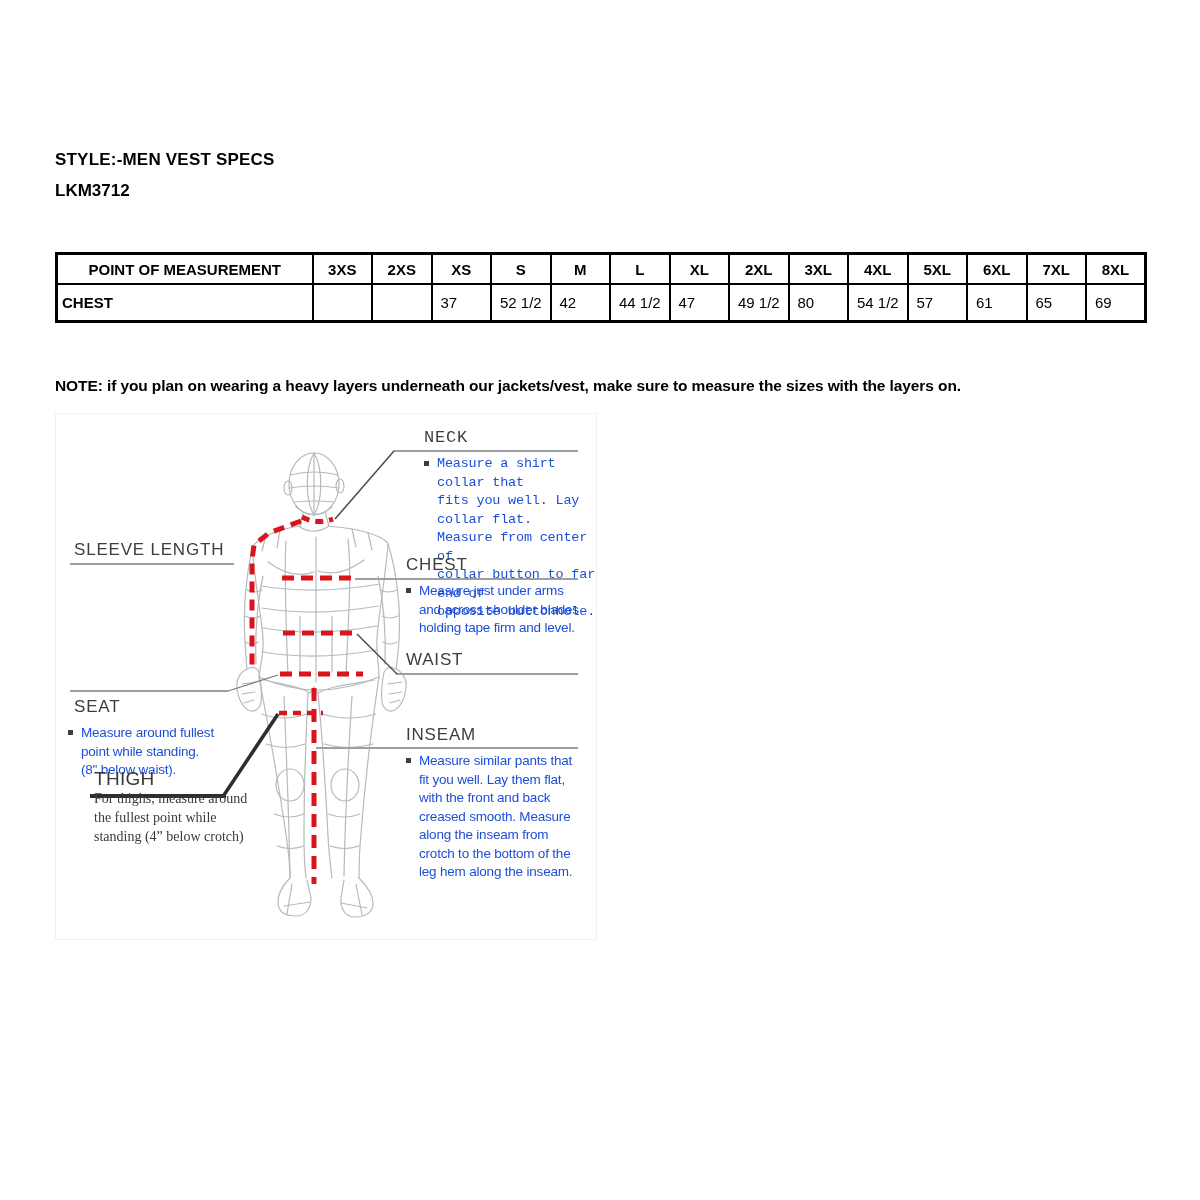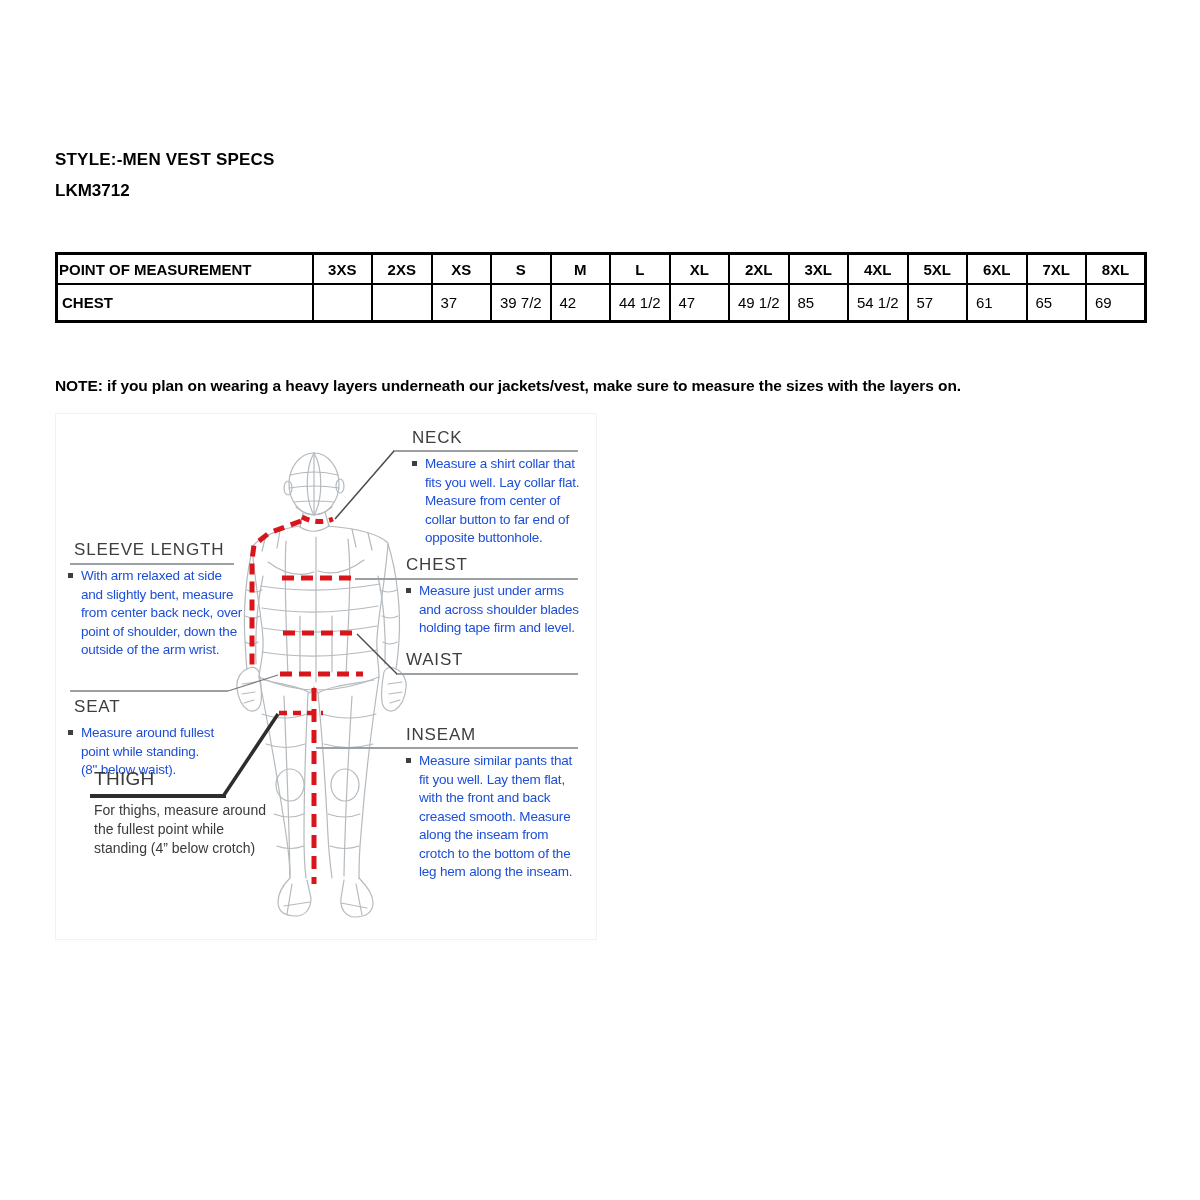--- a/index.html
+++ b/index.html
@@ -13,21 +13,21 @@
   
   table.size{
     position:absolute;left:55px;top:252px;width:1090px;
     border-collapse:collapse;table-layout:fixed;
     border:3px solid #000;
   }
   table.size th,table.size td{
     border:2px solid #000;font-size:15px;overflow:hidden;white-space:nowrap;
   }
   table.size th{height:26px;font-weight:bold;text-align:center;}
-  table.size th.pom{text-align:left;}
+  table.size th.pom{text-align:center;}
   table.size td{height:33px;font-weight:normal;text-align:left;padding-left:8px;}
   table.size td.rowlabel{font-weight:bold;padding-left:4px;}
   
   .note-line{position:absolute;left:55px;top:377px;font-size:15.5px;font-weight:bold;letter-spacing:-.1px;}
   
   #guide{position:absolute;left:55px;top:413px;width:540px;height:525px;border:1px solid #f2f2f2;}
   #guide svg{position:absolute;left:0;top:0;}
   .sec{position:absolute;width:182px;}
   .sec-title{
     font-size:17px;line-height:20px;color:#3e3e3e;letter-spacing:.8px;
@@ -36,21 +36,21 @@
   .sec-body{position:relative;margin-top:7px;padding-left:13px;}
   .body-text{
     font-size:13.5px;line-height:18.5px;color:#1d4ed8;letter-spacing:-.2px;
     white-space:pre-line;
   }
   .bullet{
     position:absolute;left:0;top:6px;width:5px;height:5px;background:#3e3e3e;display:block;
   }
   .no-bullet{padding-left:0;}
   .sec-thigh .sec-title{font-size:19px;letter-spacing:.3px;color:#3a3a3a;}
-  .sec-thigh .sec-body{margin-top:12px;}
+  .sec-thigh .sec-body{margin-top:0;font-family:Liberation Serif, serif;}
   .sec-thigh .body-text{font-size:14px;line-height:19px;letter-spacing:0;color:#3a3a3a;}
 </style>
 </head>
 <body>
 
 <div class="style-line">STYLE:-MEN VEST SPECS</div>
 <div class="model-line">LKM3712</div>
 
 <table class="size">
   <colgroup>
@@ -75,26 +75,26 @@
       <th>7XL</th>
       <th>8XL</th>
     </tr>
   </thead>
   <tbody>
     <tr>
       <td class="rowlabel">CHEST</td>
       <td></td>
       <td></td>
       <td>37</td>
-      <td>39 7/2</td>
+      <td>52 1/2</td>
       <td>42</td>
       <td>44 1/2</td>
       <td>47</td>
       <td>49 1/2</td>
-      <td>85</td>
+      <td>80</td>
       <td>54 1/2</td>
       <td>57</td>
       <td>61</td>
       <td>65</td>
       <td>69</td>
     </tr>
   </tbody>
 </table>
 
 <div class="note-line">NOTE: if you plan on wearing a heavy layers underneath our jackets/vest, make sure to measure the sizes with the layers on.</div>
@@ -210,21 +210,21 @@
       <path d="M246,103 Q261,111 277,105" stroke-width="5" stroke-dasharray="8 6"></path>
       <path d="M245,107 L213,119 L198,131 L196,146 L196,254" stroke-width="5" stroke-dasharray="11 7"></path>
       <line x1="226" y1="164" x2="299" y2="164" stroke-width="5" stroke-dasharray="12 7"></line>
       <line x1="227" y1="219" x2="297" y2="219" stroke-width="5" stroke-dasharray="12 7"></line>
       <line x1="224" y1="260" x2="307" y2="260" stroke-width="5" stroke-dasharray="12 7"></line>
       <line x1="223" y1="299" x2="267" y2="299" stroke-width="4.5" stroke-dasharray="8 6"></line>
       <line x1="258" y1="274" x2="258" y2="470" stroke-width="5" stroke-dasharray="13 8"></line>
     </g>
   </svg>
 
-  <div class="sec" style="left:356px;top:14px;">
+  <div class="sec" style="left:368px;top:14px;font-family:Liberation Mono, monospace;">
     <div class="sec-title">NECK</div>
     <div class="sec-body">
       <span class="bullet"></span>
       <div class="body-text">Measure a shirt collar that
 fits you well. Lay collar flat.
 Measure from center of
 collar button to far end of
 opposite buttonhole.</div>
     </div>
   </div>
@@ -252,28 +252,20 @@
 with the front and back
 creased smooth. Measure
 along the inseam from
 crotch to the bottom of the
 leg hem along the inseam.</div>
     </div>
   </div>
 
   <div class="sec" style="left:18px;top:126px;">
     <div class="sec-title">SLEEVE LENGTH</div>
-    <div class="sec-body" style="margin-left:-6px;">
-      <span class="bullet"></span>
-      <div class="body-text">With arm relaxed at side
-and slightly bent, measure
-from center back neck, over
-point of shoulder, down the
-outside of the arm wrist.</div>
-    </div>
   </div>
 
   <div class="sec" style="left:18px;top:253px;margin-top:30px;">
     <div class="sec-title">SEAT</div>
     <div class="sec-body" style="margin-left:-6px;">
       <span class="bullet"></span>
       <div class="body-text">Measure around fullest
 point while standing.
 (8" below waist).</div>
     </div>

